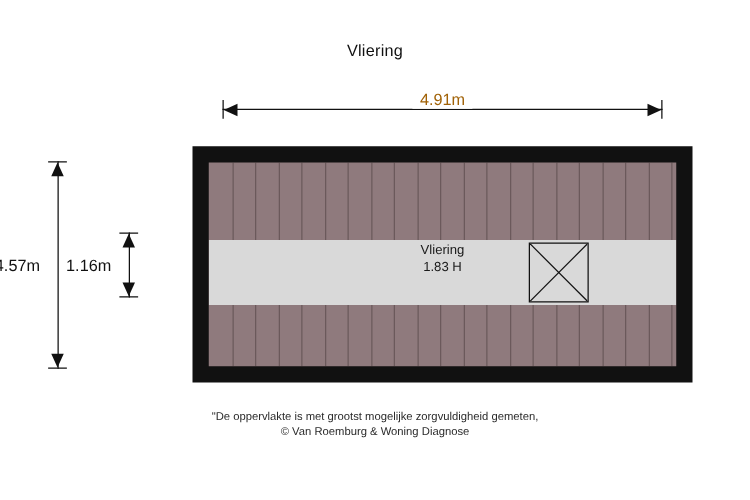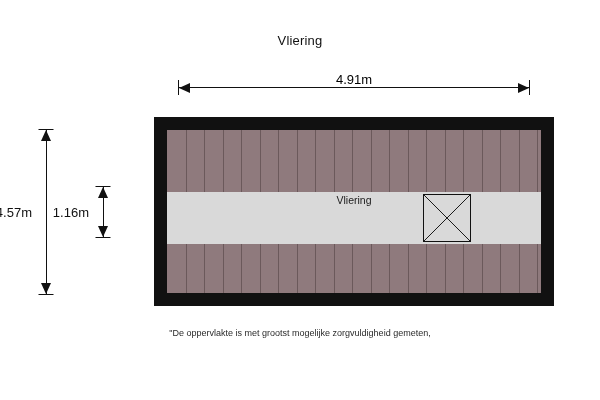--- a/index.html
+++ b/index.html
@@ -75,21 +75,21 @@
     border-left: 11px solid #111111;
   }
   .dim-label-wrap {
     position: absolute;
     left: 50%;
     transform: translateX(-50%);
     top: -6px;
     background: #ffffff;
     padding: 0 6px;
     font-size: 13px;
-    color: #000000;
+    color: #a16207;
   }
 
   
   .vdim {
     position: absolute;
   }
   .vdim .rule {
     position: absolute;
     left: 50%;
     top: 0;
@@ -283,28 +283,30 @@
           <i style="left: 296px;"></i>
           <i style="left: 314.5px;"></i>
           <i style="left: 333px;"></i>
           <i style="left: 351.5px;"></i>
           <i style="left: 370px;"></i>
         </div>
       <div id="vliering-band"></div>
 
       <div id="room-label">
         <div>Vliering</div>
+        <div>1.83 H</div>
       </div>
 
       <div id="hatch-square">
         <svg viewBox="0 0 48 48" preserveAspectRatio="none" aria-hidden="true">
           <line x1="0" y1="0" x2="48" y2="48" stroke="#111111" stroke-width="1"></line>
           <line x1="48" y1="0" x2="0" y2="48" stroke="#111111" stroke-width="1"></line>
         </svg>
       </div>
     </div>
   </div>
 
   <div id="disclaimer">
     <div>"De oppervlakte is met grootst mogelijke zorgvuldigheid gemeten,</div>
+    <div>© Van Roemburg &amp; Woning Diagnose</div>
   </div>
 
 </div>
 
 </body></html>

